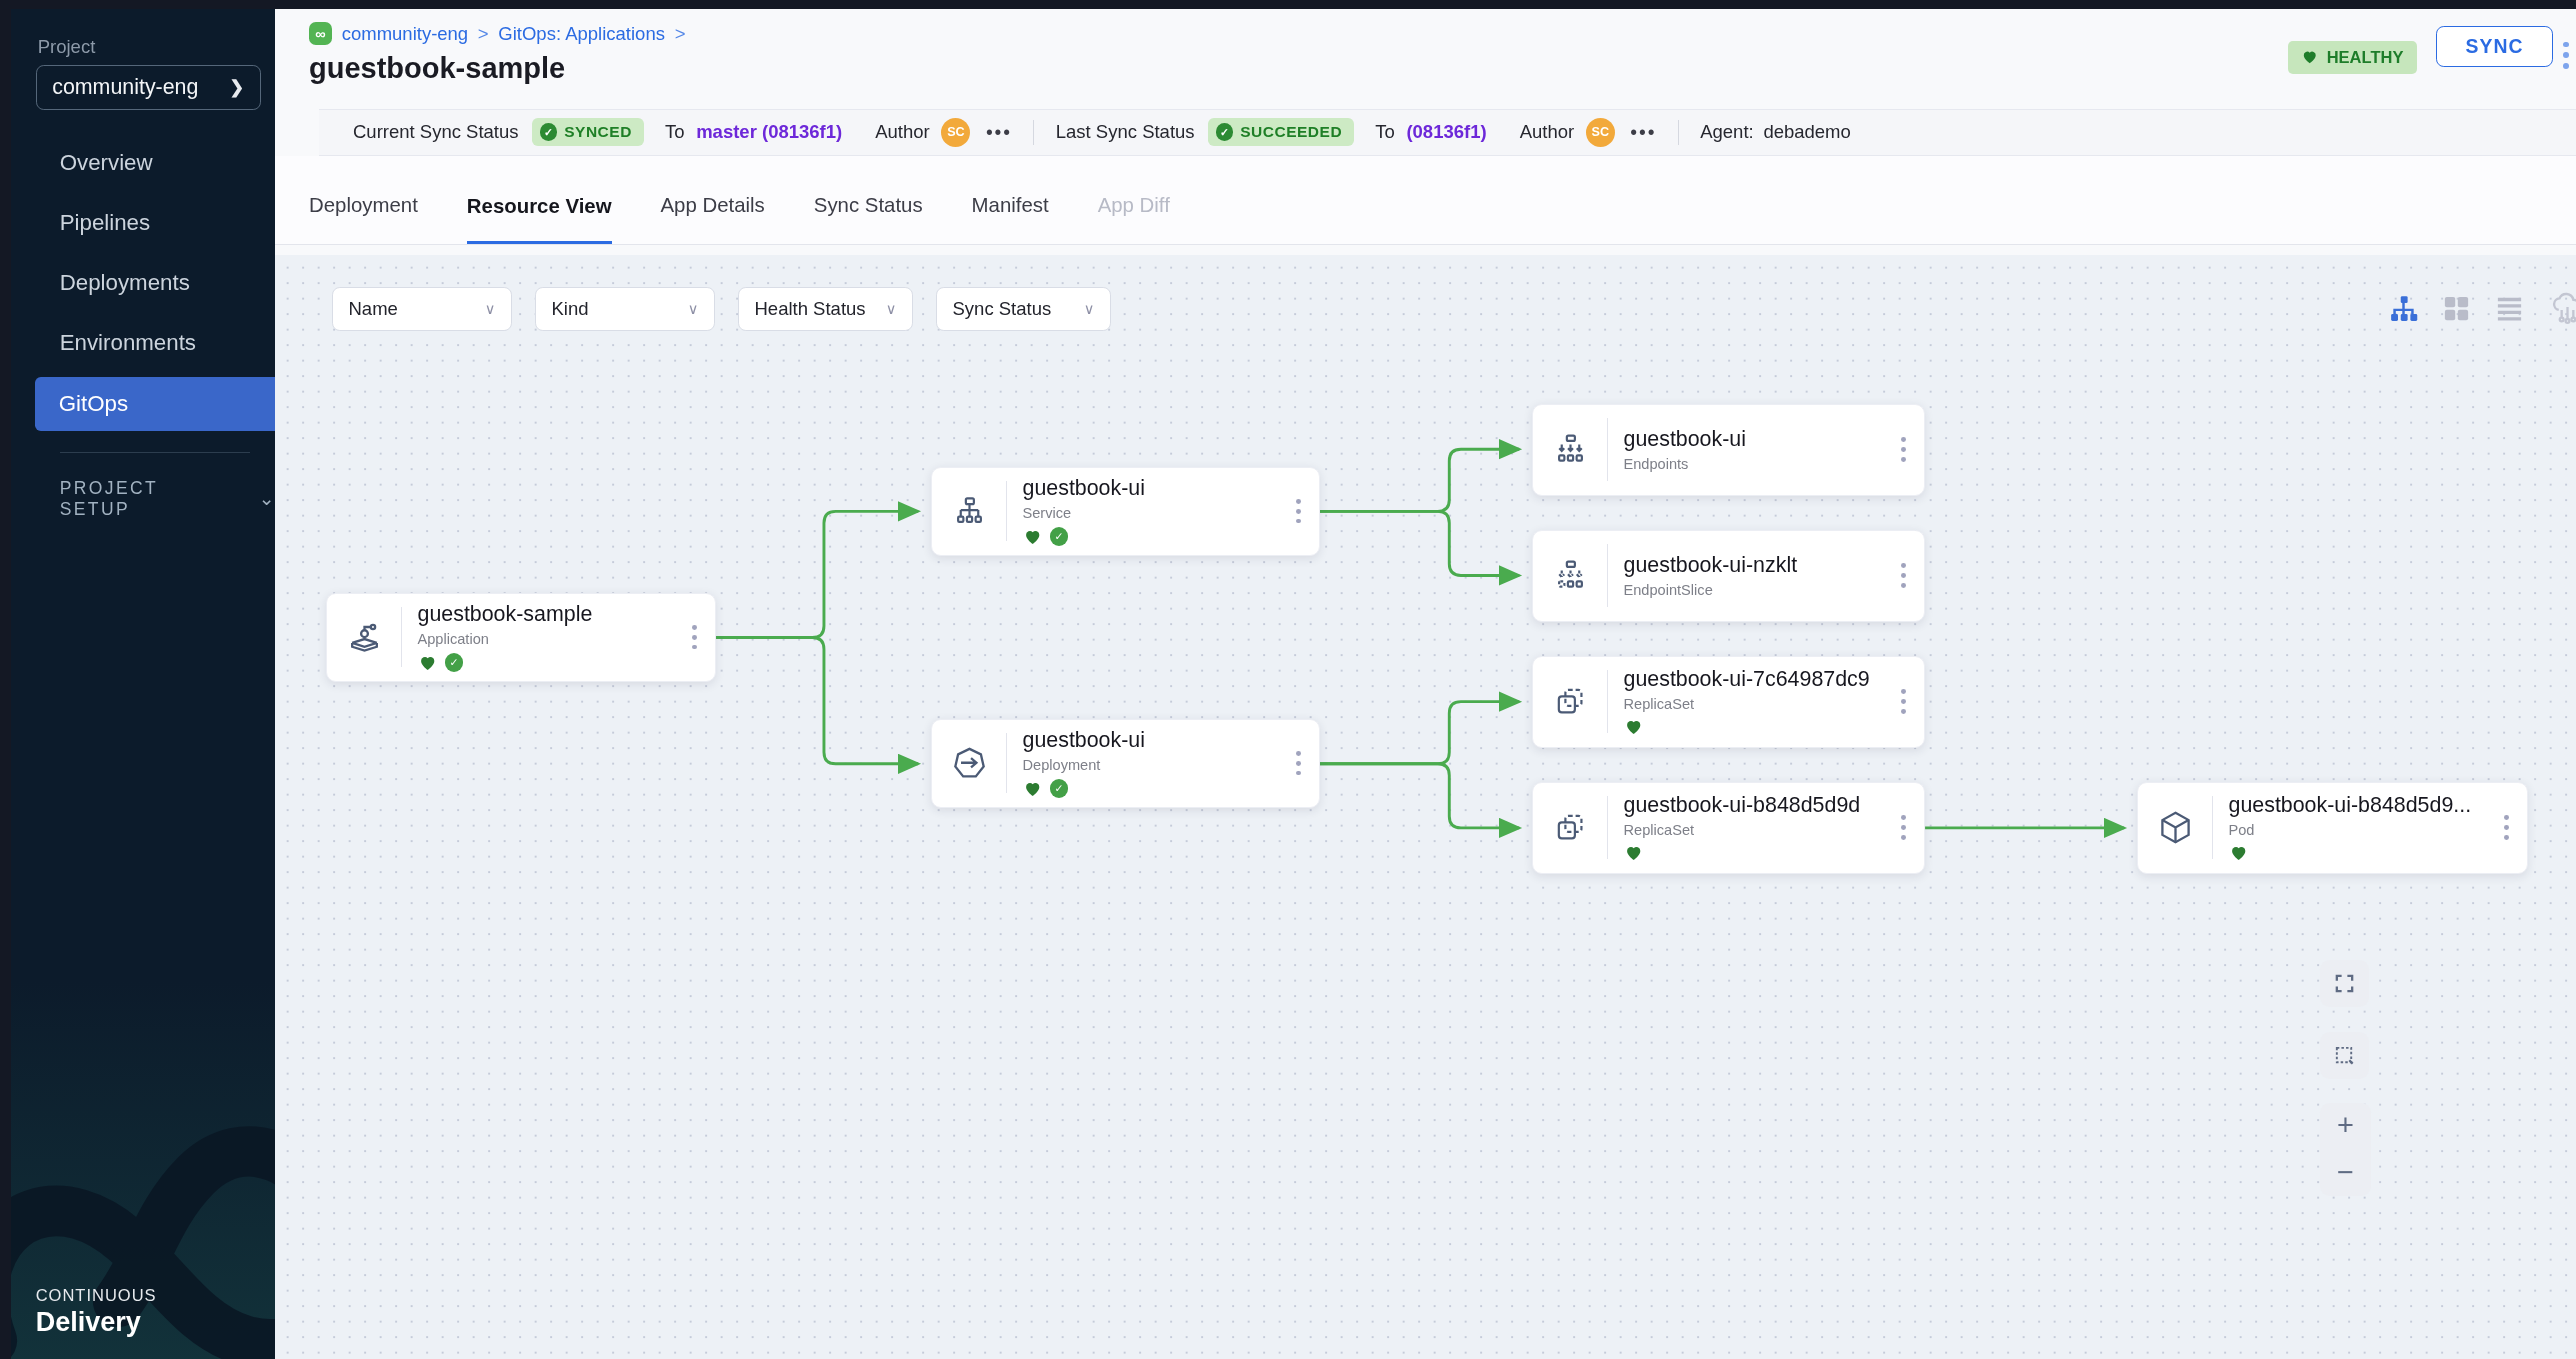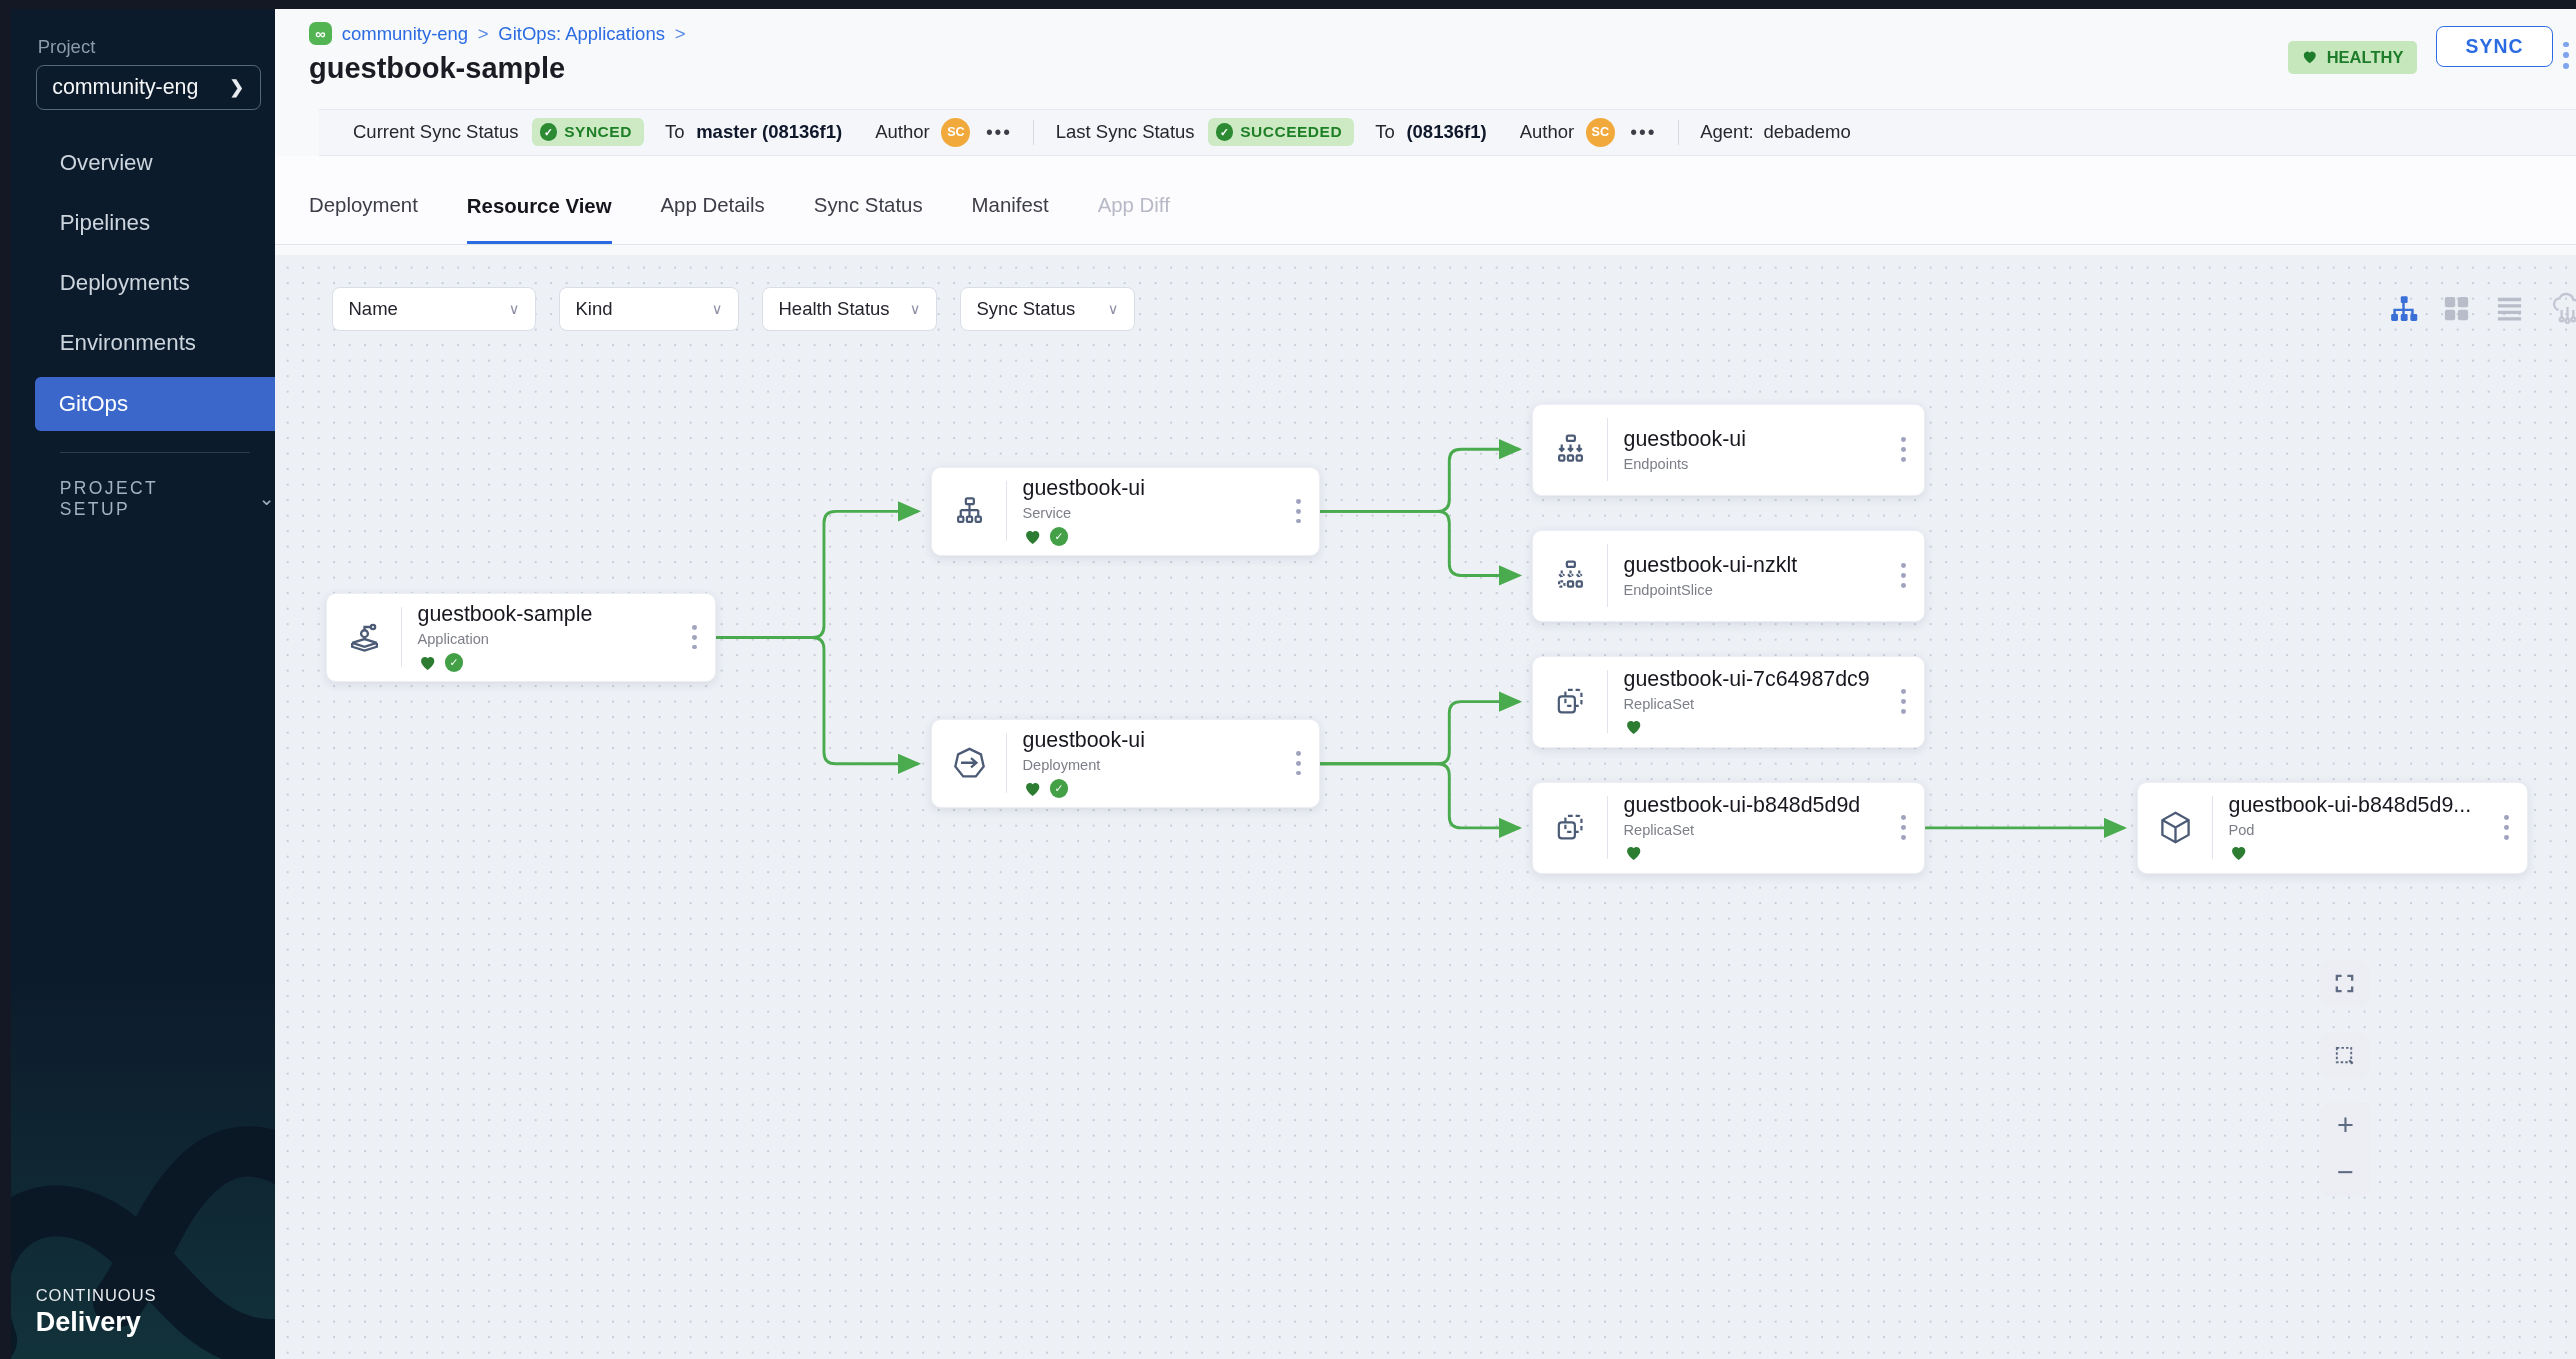--- a/index.html
+++ b/index.html
@@ -49,21 +49,21 @@
 
   
   .status-bar { position:relative; height:47px; background:#f5f6f9; border-top:1px solid #e6e8ef; border-bottom:1px solid #e6e8ef;
     display:flex; align-items:center; padding-left:34px; font-size:18.5px; color:#26272f;margin-left:44px; }
   .status-bar .lbl { margin-right:13.6px; }
   .badge-green { background:#cdeac4; color:#1e7f26; font-size:15.5px; font-weight:bold; letter-spacing:0.5px;
     border-radius:5.8px; padding:4.9px 11.7px 4.9px 7.8px; display:flex; align-items:center; gap:6.8px; }
   .badge-check { width:17.5px; height:17.5px; border-radius:50%; background:#2c8a33; color:#fff; font-size:10.7px;
     display:flex; align-items:center; justify-content:center; }
   .to-lbl { margin:0 11.7px 0 21.4px; }
-  .target-link { color:#0f172a; font-weight:bold; cursor:pointer; }
+  .target-link { color:#6d28d9; font-weight:bold; cursor:pointer; }
   .author-lbl { margin:0 11.7px 0 33px; }
   .avatar { width:29px; height:29px; border-radius:50%; background:#f2a93b; color:#fff; font-size:12.6px; font-weight:bold;
     display:flex; align-items:center; justify-content:center; }
   .dots3 { margin-left:15.5px; color:#3c3d47; font-size:19.4px; letter-spacing:1.9px; cursor:pointer; }
   .vsep { width:1px; height:25px; background:#d5d8e0; margin:0 21.4px; }
   .agent-lbl { margin-right:9.7px; }
   .agent-val {}
 
   
   .tabs { position:relative; height:89px; background:#fcfcfe; border-bottom:1px solid #e3e5ec;
@@ -73,21 +73,21 @@
   .tab.disabled { color:#b7bac6; cursor:default; }
 
   
   .canvas { position:absolute; left:0; top:246px; width:2301px; height:1105px; background-color:#edf1f6;
     background-image:radial-gradient(circle,#c5cbd9 1.4px, transparent 1.5px); background-size:15.5px 15.5px; background-position:4.9px 4.9px; overflow:hidden; }
 
   .filters { position:absolute; left:57px; top:32px; display:flex; gap:23px; }
   .filter { height:44px; background:#fff; border:1px solid #d9dde6; border-radius:7.8px; display:flex; align-items:center;
     justify-content:space-between; padding:0 15.5px; font-size:18.5px; color:#23242c; cursor:pointer; }
   .filter .chev { color:#8e90a6; font-size:14.6px; }
-  .f-name { width:204px; } .f-kind { width:180px; } .f-health { width:175px; } .f-sync { width:175px; }
+  .f-name { width:180px; } .f-kind { width:180px; } .f-health { width:175px; } .f-sync { width:175px; }
 
   .view-toggles { position:absolute; top:35px; right:0; left:0; height:39px; pointer-events:none; }
   .vt { position:absolute; top:0; width:37px; height:37px; display:flex; align-items:center; justify-content:center; cursor:pointer; pointer-events:auto; }
   .vt-tree { right:154px; } .vt-grid { right:101px; } .vt-list { right:48px; } .vt-cloud { right:-9.7px; }
 
   .edges { position:absolute; left:0; top:0; }
 
   .node { position:absolute; background:#fff; border:1px solid #eceef4; border-radius:9.7px;
     box-shadow:0 2.9px 9.7px rgba(35,40,70,.10); display:flex; align-items:stretch; cursor:pointer; }
   .node-icon { width:74px; display:flex; align-items:center; justify-content:center; }

